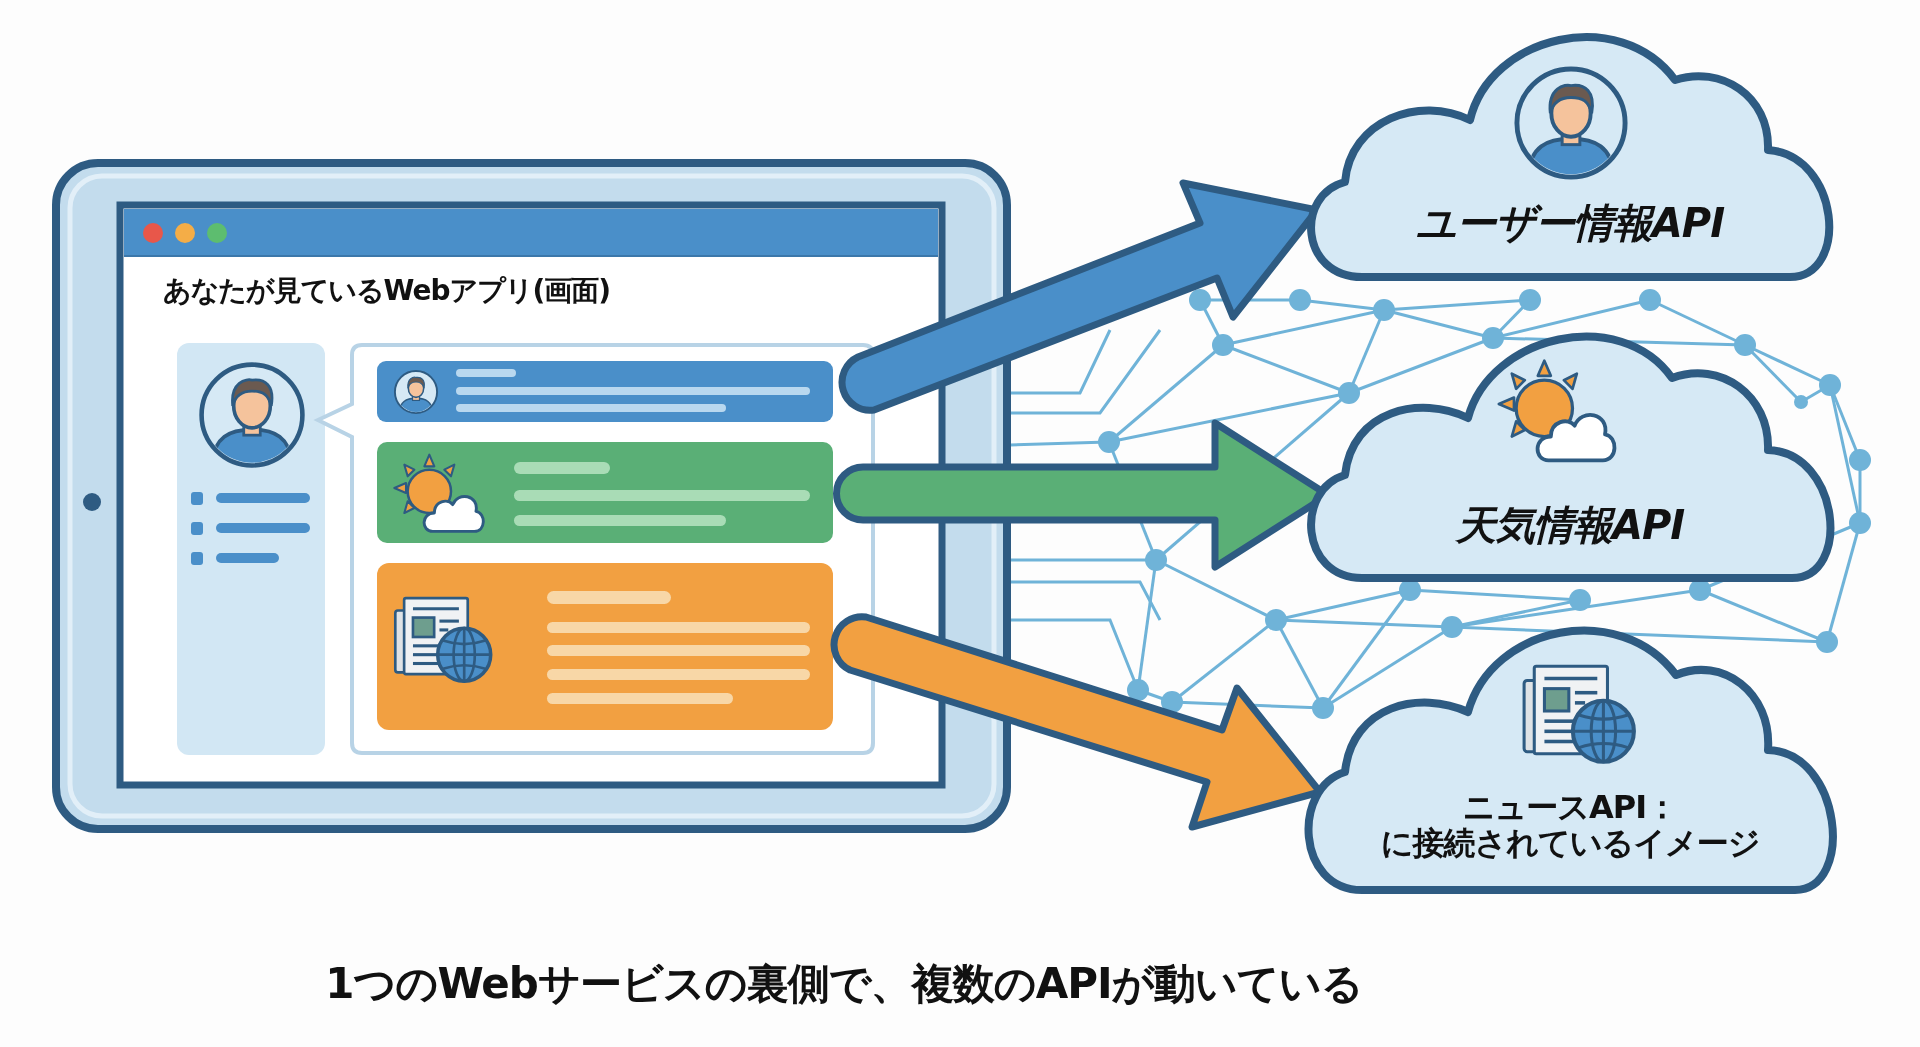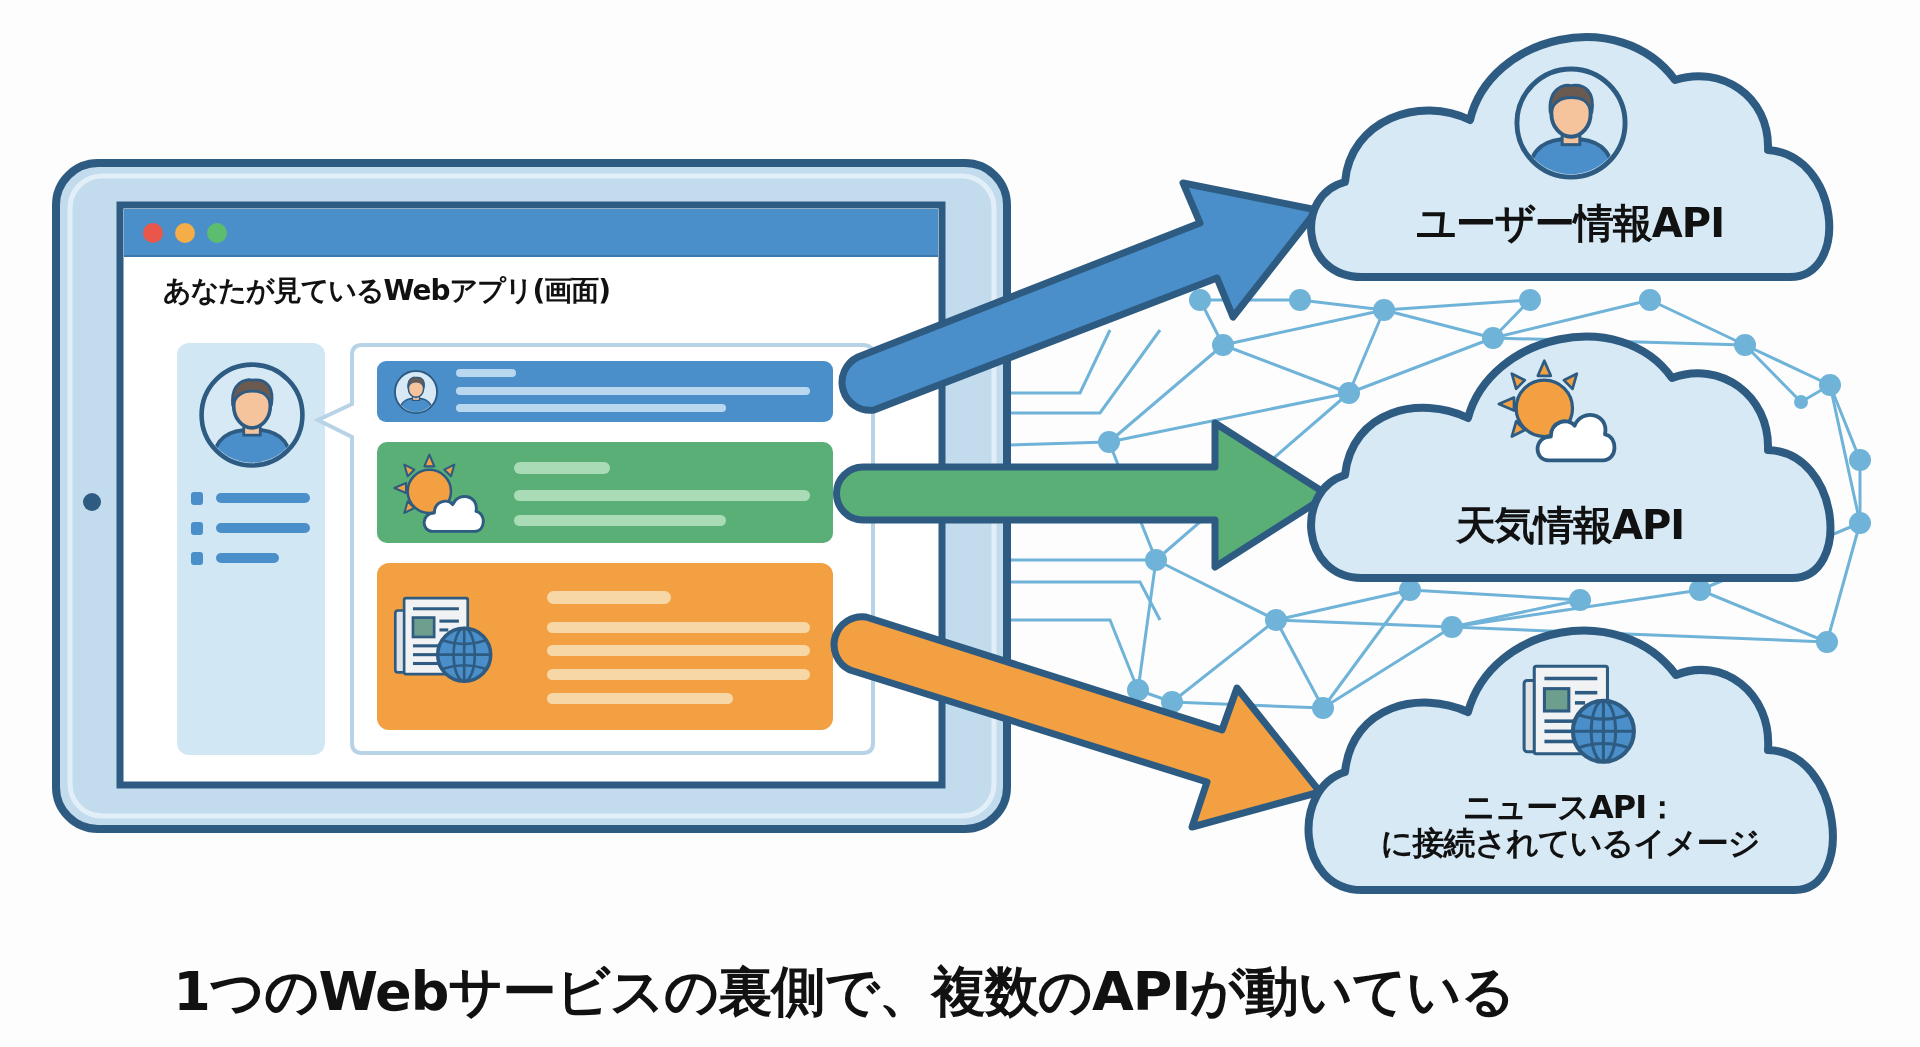--- a/index.html
+++ b/index.html
@@ -9,22 +9,22 @@
     font-family: "DejaVu Sans", "Liberation Sans", sans-serif;
     position: relative;
   }
   #stage { position: absolute; left: 0; top: 0; width: 1920px; height: 1047px; }
   .abs { position: absolute; }
   .txt {
     position: absolute; font-weight: bold; color: #111;
     white-space: nowrap; letter-spacing: -1px;
   }
   #app-title { left: 163px; top: 272px; font-size: 28px; }
-  #caption { left: 0; width: 1688px; top: 956px; font-size: 54px; text-align: center; letter-spacing: -1px; }
-  .cloud-label { font-size: 40px; text-align: center; transform: translateX(-50%); }
+  #caption { left: 0; width: 1688px; top: 956px; font-size: 42px; text-align: center; letter-spacing: -1px; }
+  .cloud-label { font-size: 40px; text-align: center; transform: translateX(-50%); font-style: italic; }
   .cloud-label-small { font-size: 32px; text-align: center; transform: translateX(-50%); line-height: 42px; }
 </style>
 </head>
 <body>
 
 <div id="stage">
   <svg id="art" class="abs" width="1920" height="1047" viewBox="0 0 1920 1047">
     <defs>
       <symbol id="avatar" viewBox="-60 -60 120 120">
         <circle cx="0" cy="0" r="55" fill="#d6e9f5" stroke="#2e5b82" stroke-width="5"></circle>

